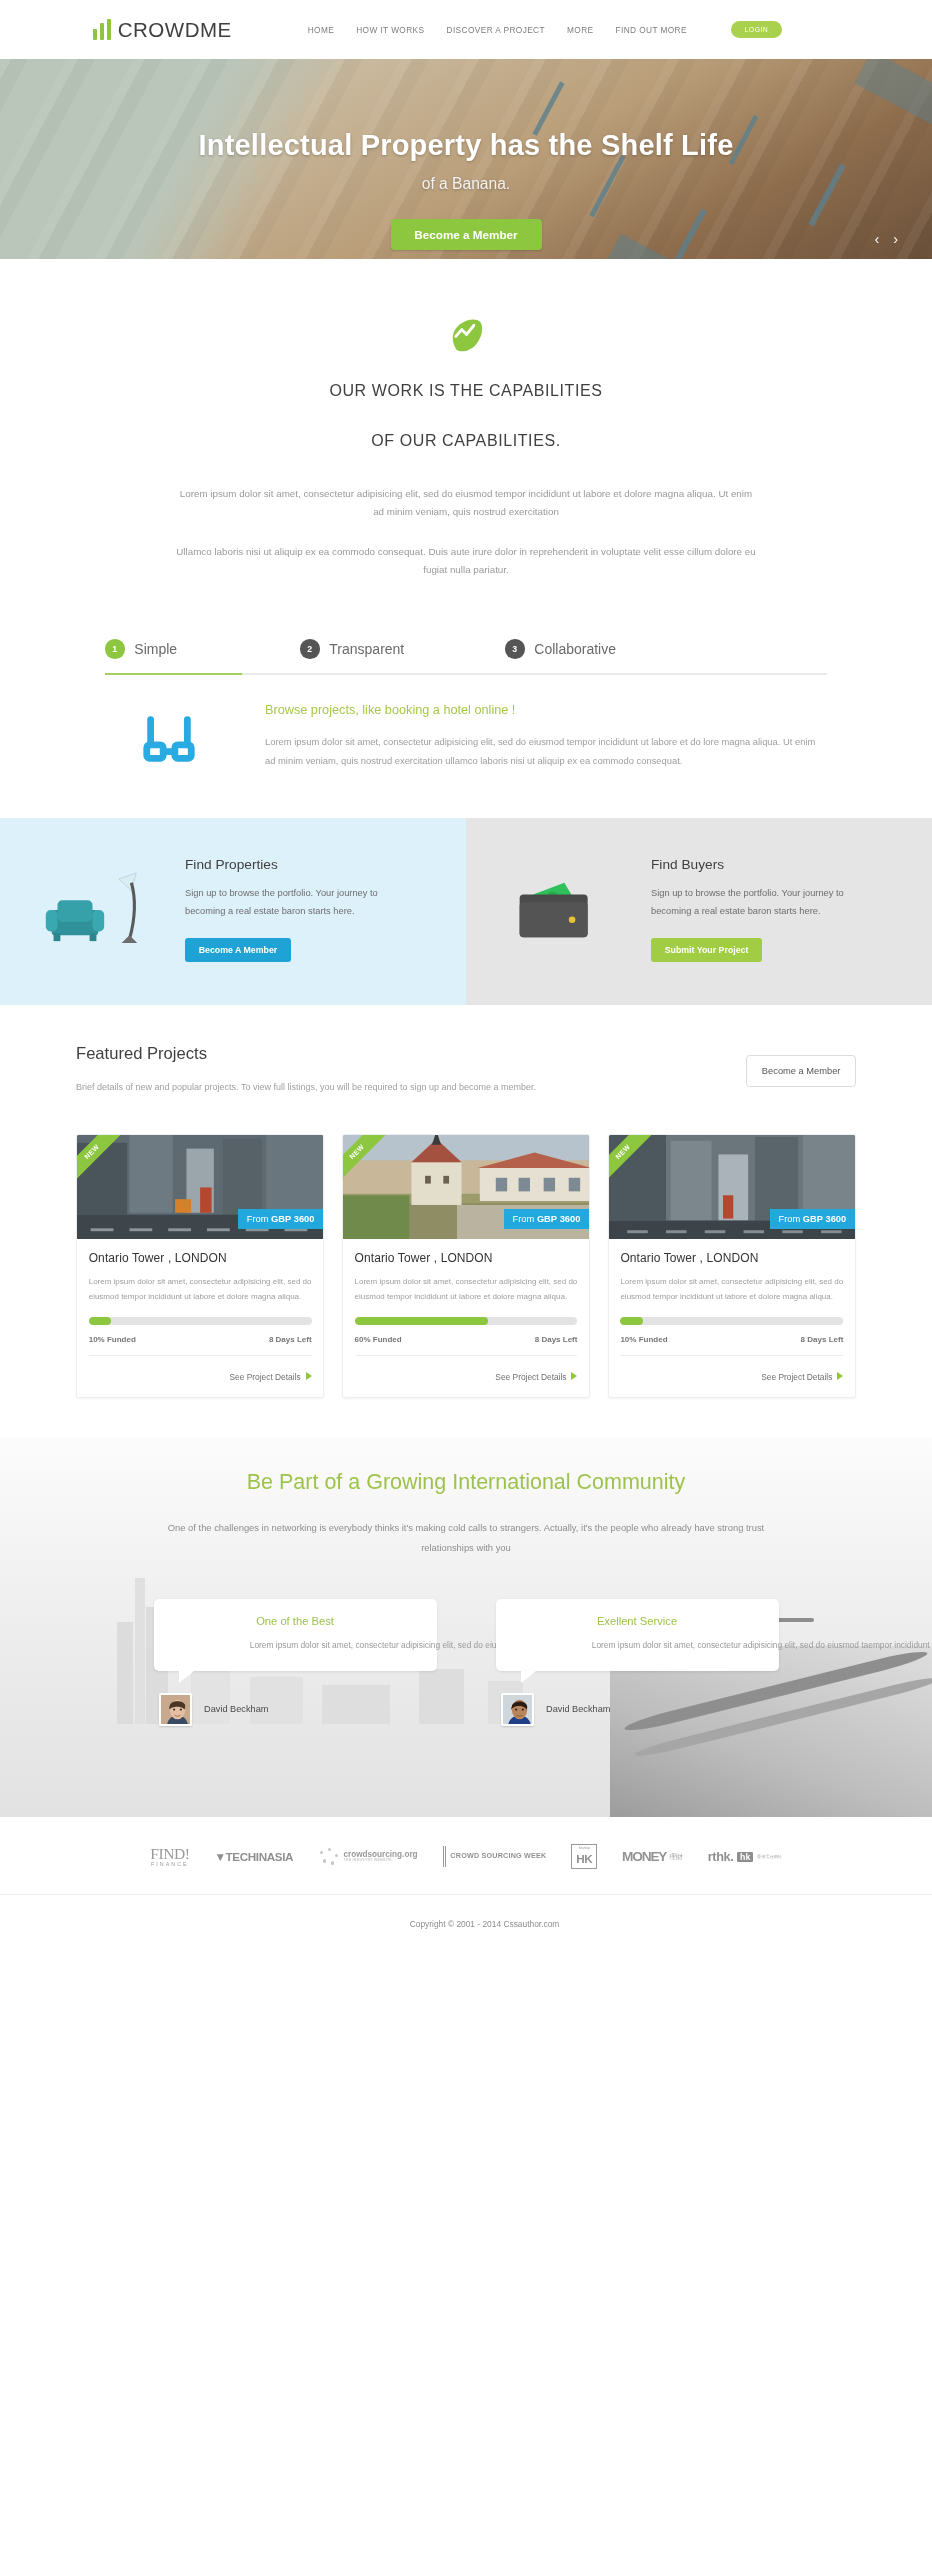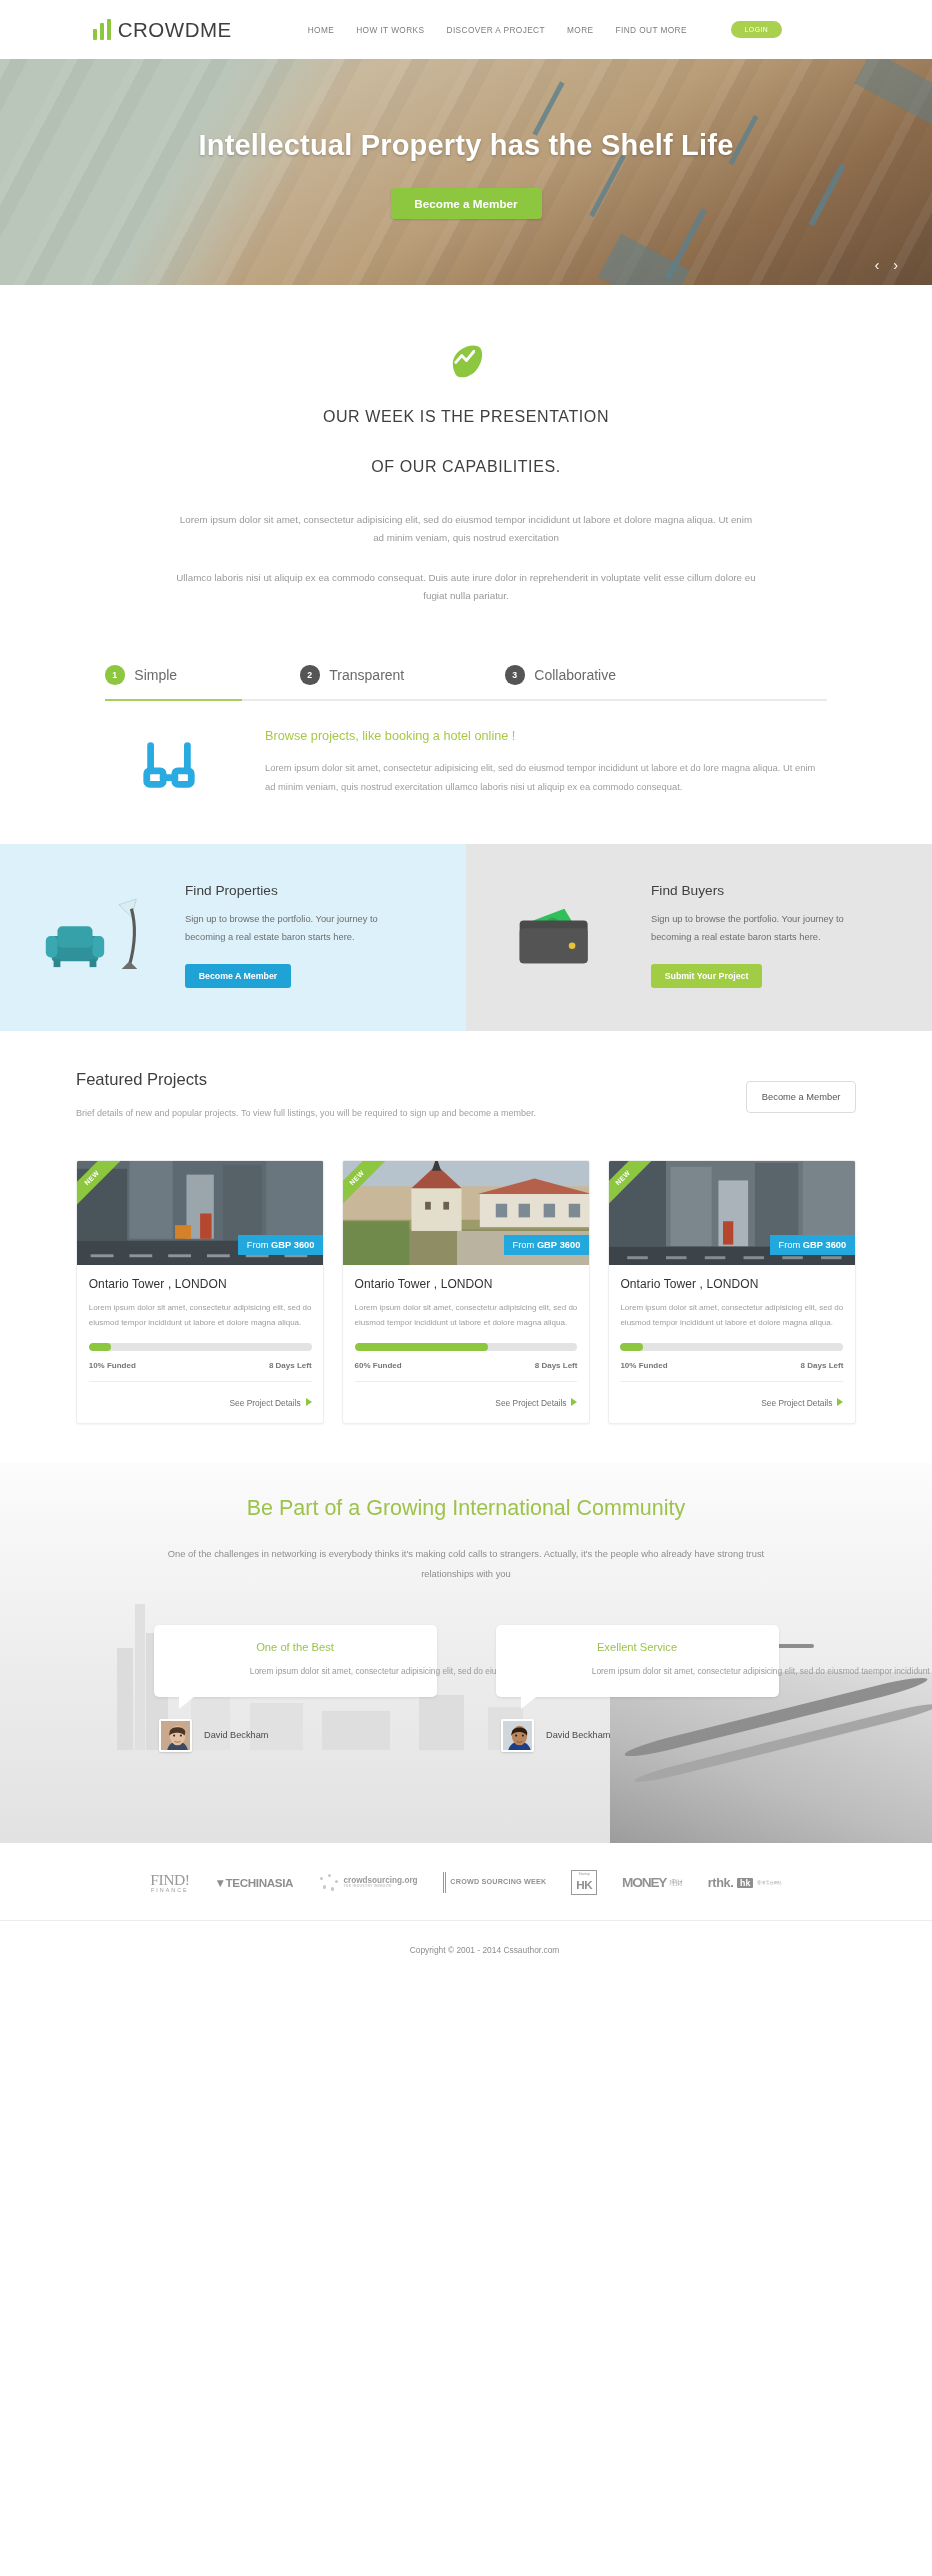--- a/index.html
+++ b/index.html
@@ -13,21 +13,21 @@
   .logo-bars i{display:block;width:4.4px;background:#8dc63f;border-radius:1px;}
   .logo-bars i:nth-child(1){height:11.7px;}
   .logo-bars i:nth-child(2){height:17.6px;}
   .logo-bars i:nth-child(3){height:21.5px;}
   .logo-text{font-size:20.5px;letter-spacing:0.5px;color:#3f3f3f;font-weight:400;font-family:"Liberation Sans",sans-serif;}
   .nav{display:flex;align-items:center;gap:22px;margin-left:76px;}
   .nav a{font-size:8.3px;letter-spacing:0.4px;color:#7c7c7c;text-decoration:none;font-weight:400;white-space:nowrap;}
   .login-btn{margin-left:44px;width:51px;height:16.6px;border-radius:8.8px;background:#a9d14e;color:#fff;font-size:6.8px;display:flex;align-items:center;justify-content:center;letter-spacing:0.5px;cursor:pointer;}
 
   
-  .hero{height:226px;position:relative;overflow:hidden;}
+  .hero{height:200px;position:relative;overflow:hidden;}
   .hero-bg{position:absolute;inset:0;background:
      linear-gradient(118deg, rgba(186,198,186,1) 0%, rgba(186,198,186,1) 22%, rgba(186,198,186,0) 34%),
      linear-gradient(150deg,#b9c4b8 0%, #c9b89c 30%, #b99d78 55%, #8e6d4d 78%, #6b513a 100%);
   }
   .hero-bg::after{content:"";position:absolute;inset:0;background:
      repeating-linear-gradient(118deg, rgba(255,255,255,.10) 0 9.8px, rgba(0,0,0,.06) 9.8px 25px, rgba(255,255,255,0) 25px 59px);
      opacity:.55;}
   .hero-shapes{position:absolute;inset:0;}
   .hero-shapes span{position:absolute;background:#5d7f8c;opacity:.8;}
   .hero-inner{position:relative;z-index:5;text-align:center;padding-top:70px;}
@@ -183,37 +183,38 @@
       <span style="left:546px;top:19.5px;width:4.9px;height:59px;transform:rotate(28deg);"></span>
       <span style="left:605px;top:93px;width:4.9px;height:68px;transform:rotate(28deg);"></span>
       <span style="left:683px;top:146px;width:5.9px;height:78px;transform:rotate(28deg);"></span>
       <span style="left:605px;top:190px;width:78px;height:49px;transform:rotate(28deg);opacity:.55;"></span>
       <span style="left:741px;top:54px;width:4.9px;height:54px;transform:rotate(28deg);"></span>
       <span style="left:824px;top:102px;width:5.9px;height:68px;transform:rotate(28deg);"></span>
       <span style="left:858px;top:9.8px;width:88px;height:37px;transform:rotate(28deg);opacity:.5;"></span>
     </div>
     <div class="hero-inner">
       <h1>Intellectual Property has the Shelf Life</h1>
+      <h2>of a Banana.</h2>
       <div class="hero-cta">Become a Member</div>
     </div>
     <div class="hero-arrows">
       <div>‹</div>
       <div>›</div>
     </div>
   </div>
 
   <div class="intro">
     <div class="leaf">
       <svg width="35" height="39" viewBox="0 0 36 40">
         <path d="M8 38c-6-8-6-20 4-27 7-5 16-6 20-2 4 5 2 16-4 23-6 7-15 9-20 6z" fill="#8dc63f"></path>
         <path d="M7 24l6-7 5 5 9-11" stroke="#fff" stroke-width="3" fill="none" stroke-linecap="round" stroke-linejoin="round"></path>
         <path d="M22 10h6v6" stroke="#8dc63f" stroke-width="2.4" fill="none" stroke-linecap="round" stroke-linejoin="round"></path>
       </svg>
     </div>
-    <h3>OUR WEEK IS THE PRESENTATION</h3>
+    <h3>OUR WORK IS THE CAPABILITIES</h3>
     <h3>OF OUR CAPABILITIES.</h3>
     <p class="p1">Lorem ipsum dolor sit amet, consectetur adipisicing elit, sed do eiusmod tempor incididunt ut labore et dolore magna aliqua. Ut enim ad minim veniam, quis nostrud exercitation</p>
     <p class="p2">Ullamco laboris nisi ut aliquip ex ea commodo consequat. Duis aute irure dolor in reprehenderit in voluptate velit esse cillum dolore eu fugiat nulla pariatur.</p>
   </div>
 
   <div class="tabs-wrap">
     <div class="tabs">
       <div class="tab active">
         <span class="num">1</span>
         <span class="lbl">Simple</span>

